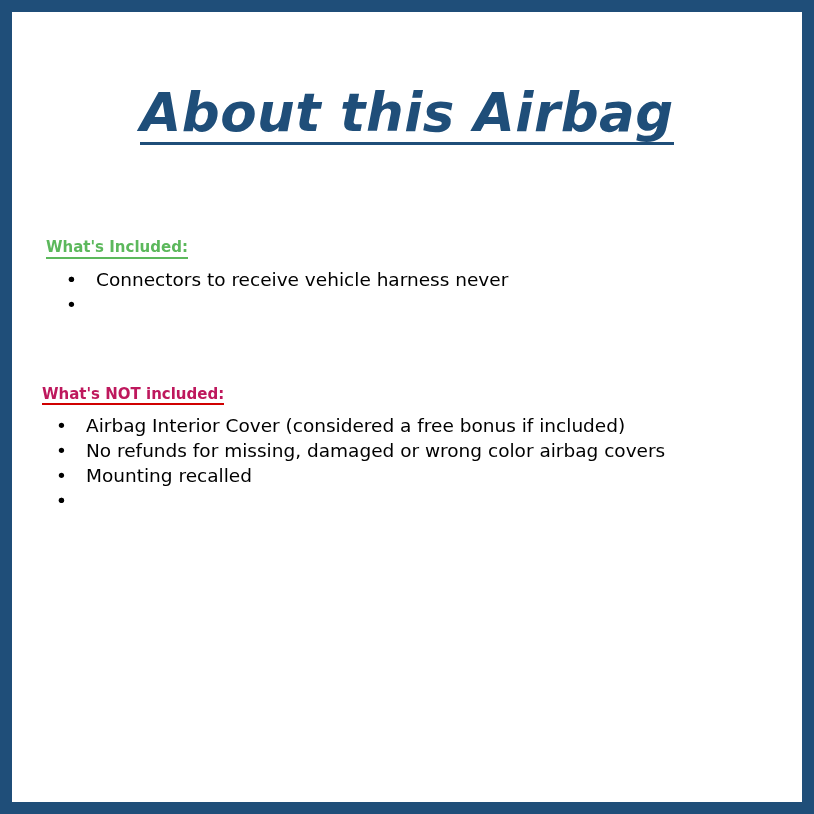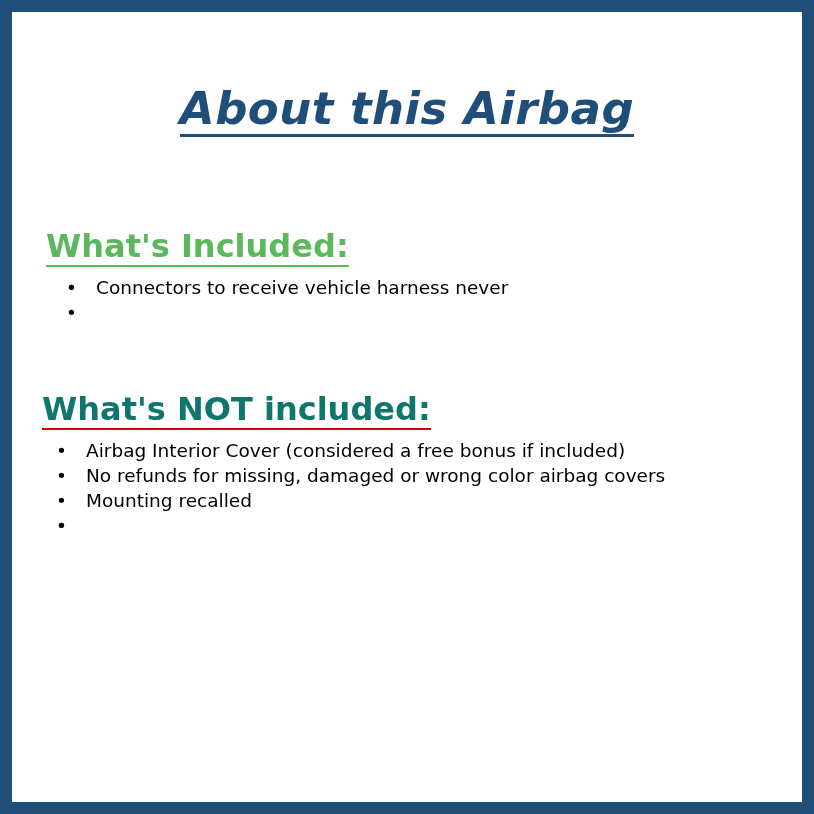--- a/index.html
+++ b/index.html
@@ -28,21 +28,21 @@
     width: 100%;
     height: 100%;
     border: 2px solid #ffffff;
     padding: 0 20px;
   }
   .doc-title {
     text-align: center;
     color: #1f4e79;
     font-weight: bold;
     font-style: italic;
-    font-size: 45px;
+    font-size: 53px;
     line-height: 1;
     margin: 0;
     padding-top: 72px;
     letter-spacing: 0.5px;
   }
   .doc-title span {
     border-bottom: 3px solid #1f4e79;
     padding-bottom: 3px;
     display: inline-block;
   }
@@ -53,32 +53,32 @@
   .section-included {
     margin-top: 92px;
     padding-left: 12px;
   }
   .section-not-included {
     margin-top: 92px;
     padding-left: 8px;
   }
   .section-heading {
     font-weight: bold;
-    font-size: 32px;
+    font-size: 15px;
     line-height: 1.1;
     margin: 0 0 8px 0;
     display: inline-block;
     padding-bottom: 1px;
   }
   .heading-included {
     color: #5cb85c;
     border-bottom: 2px solid #5cb85c;
   }
   .heading-not-included {
-    color: #0f766e;
+    color: #be185d;
     border-bottom: 2px solid #d00000;
   }
   ul.bullets {
     list-style: none;
     margin: 0;
     padding: 0;
   }
   ul.bullets li {
     position: relative;
     color: #000000;

